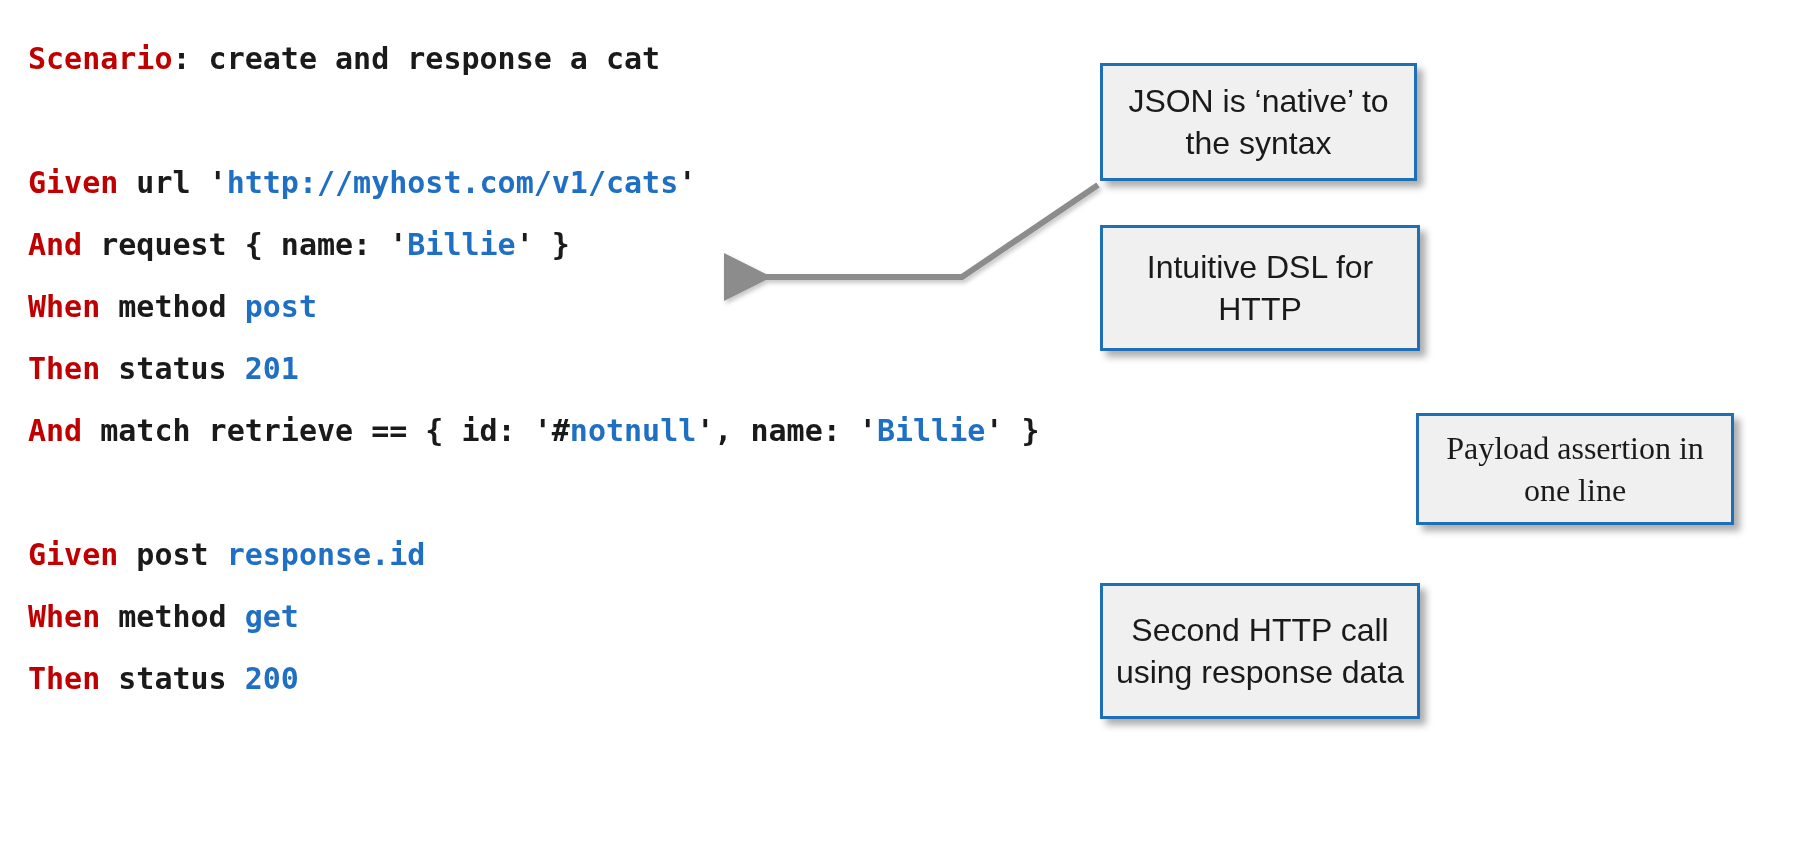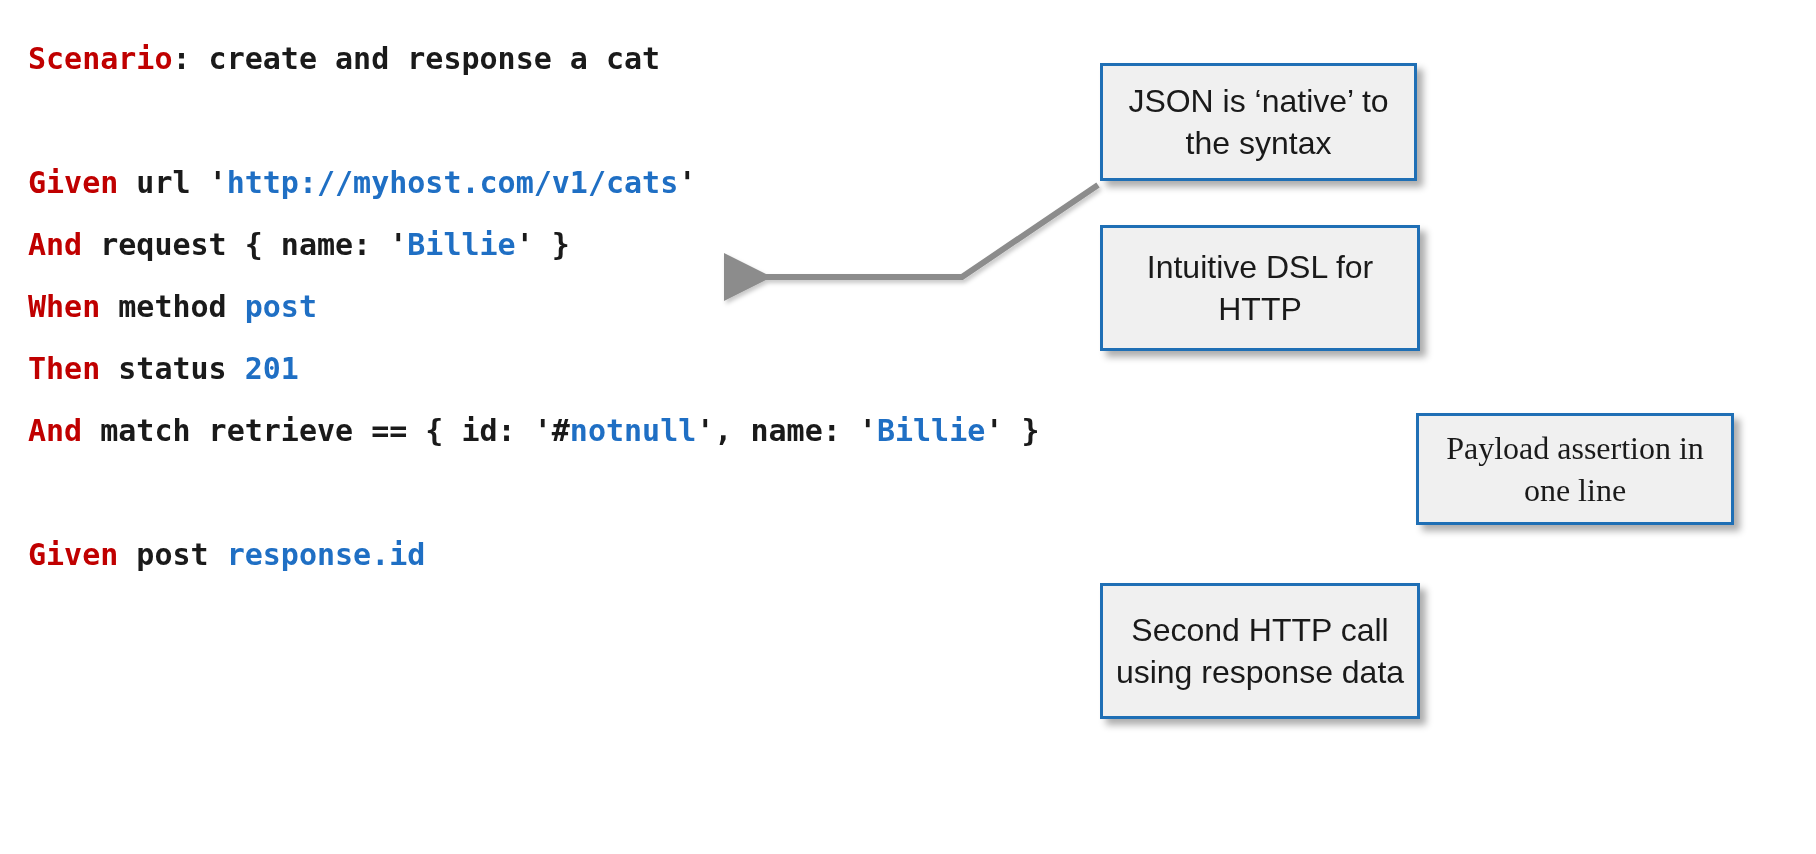--- a/index.html
+++ b/index.html
@@ -74,20 +74,22 @@
 <div id="code-block">
     <div class="code-line"><span class="kw">Scenario</span><span class="pun">: create and response a cat</span></div>
     <div class="code-line spacer"></div>
     <div class="code-line"><span class="kw">Given</span><span class="pun"> url </span><span class="pun">'</span><span class="val">http://myhost.com/v1/cats</span><span class="pun">'</span></div>
     <div class="code-line"><span class="kw">And</span><span class="pun"> request { name: </span><span class="pun">'</span><span class="val">Billie</span><span class="pun">' }</span></div>
     <div class="code-line"><span class="kw">When</span><span class="pun"> method </span><span class="val">post</span></div>
     <div class="code-line"><span class="kw">Then</span><span class="pun"> status </span><span class="val">201</span></div>
     <div class="code-line"><span class="kw">And</span><span class="pun"> match retrieve == { id: </span><span class="pun">'#</span><span class="val">notnull</span><span class="pun">', name: </span><span class="pun">'</span><span class="val">Billie</span><span class="pun">' }</span></div>
     <div class="code-line spacer"></div>
     <div class="code-line"><span class="kw">Given</span><span class="pun"> post </span><span class="val">response.id</span></div>
+    <div class="code-line"><span class="kw">When</span><span class="pun"> method </span><span class="val">get</span></div>
+    <div class="code-line"><span class="kw">Then</span><span class="pun"> status </span><span class="val">200</span></div>
   </div>
 
 <svg id="arrows" viewBox="0 0 1816 854" xmlns="http://www.w3.org/2000/svg">
   <defs>
     <marker id="arrowhead" markerWidth="9" markerHeight="8" refX="8" refY="4" orient="auto" markerUnits="strokeWidth">
       <path d="M8,0 L0,4 L8,8 Z" fill="#8C8C8C"></path>
     </marker>
     <filter id="softshadow" x="-20%" y="-20%" width="150%" height="160%">
       <feDropShadow dx="2" dy="3" stdDeviation="2" flood-color="#000000" flood-opacity="0.22"></feDropShadow>
     </filter>

